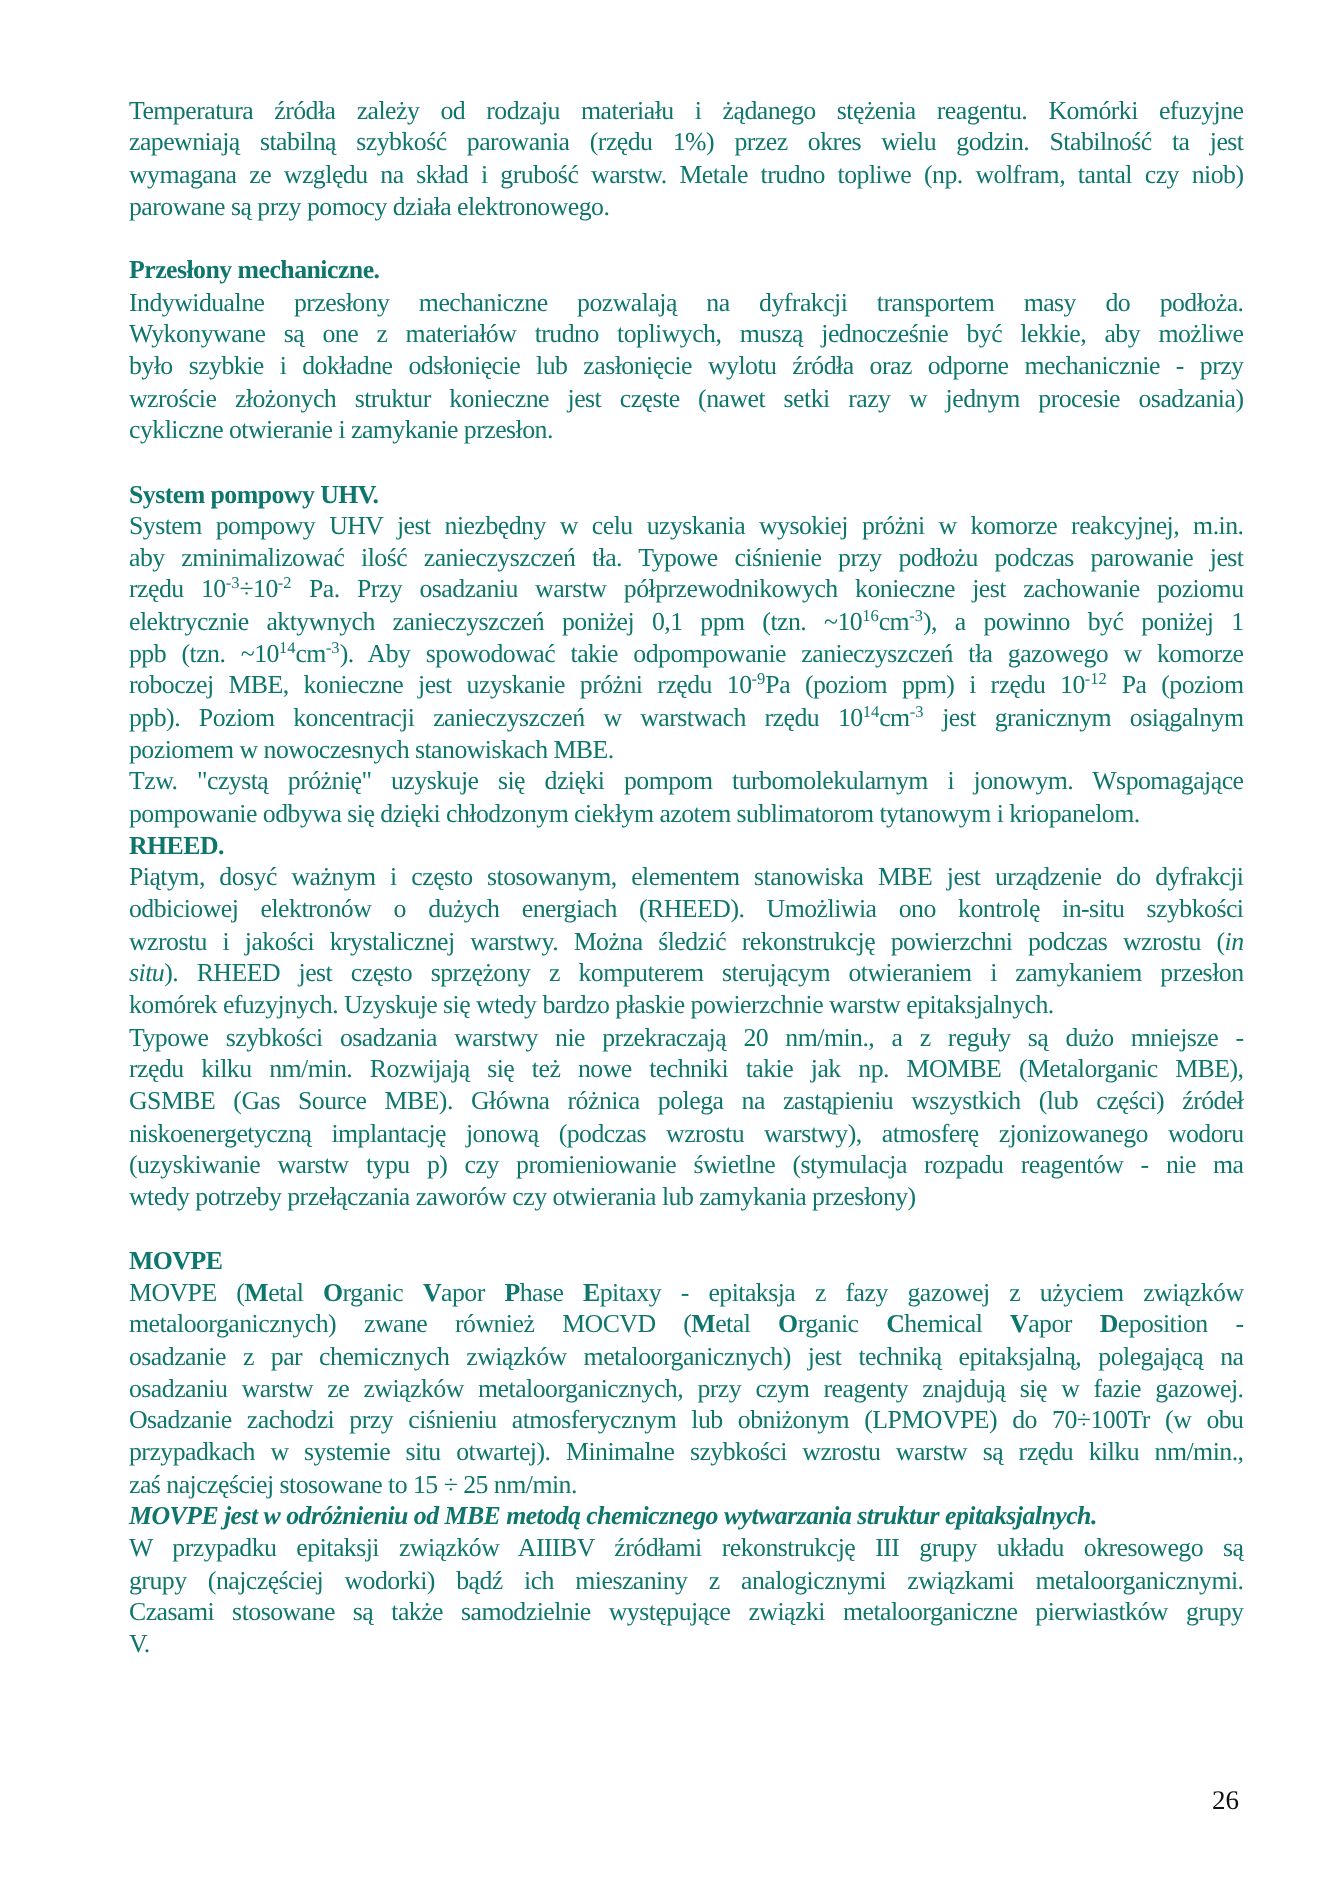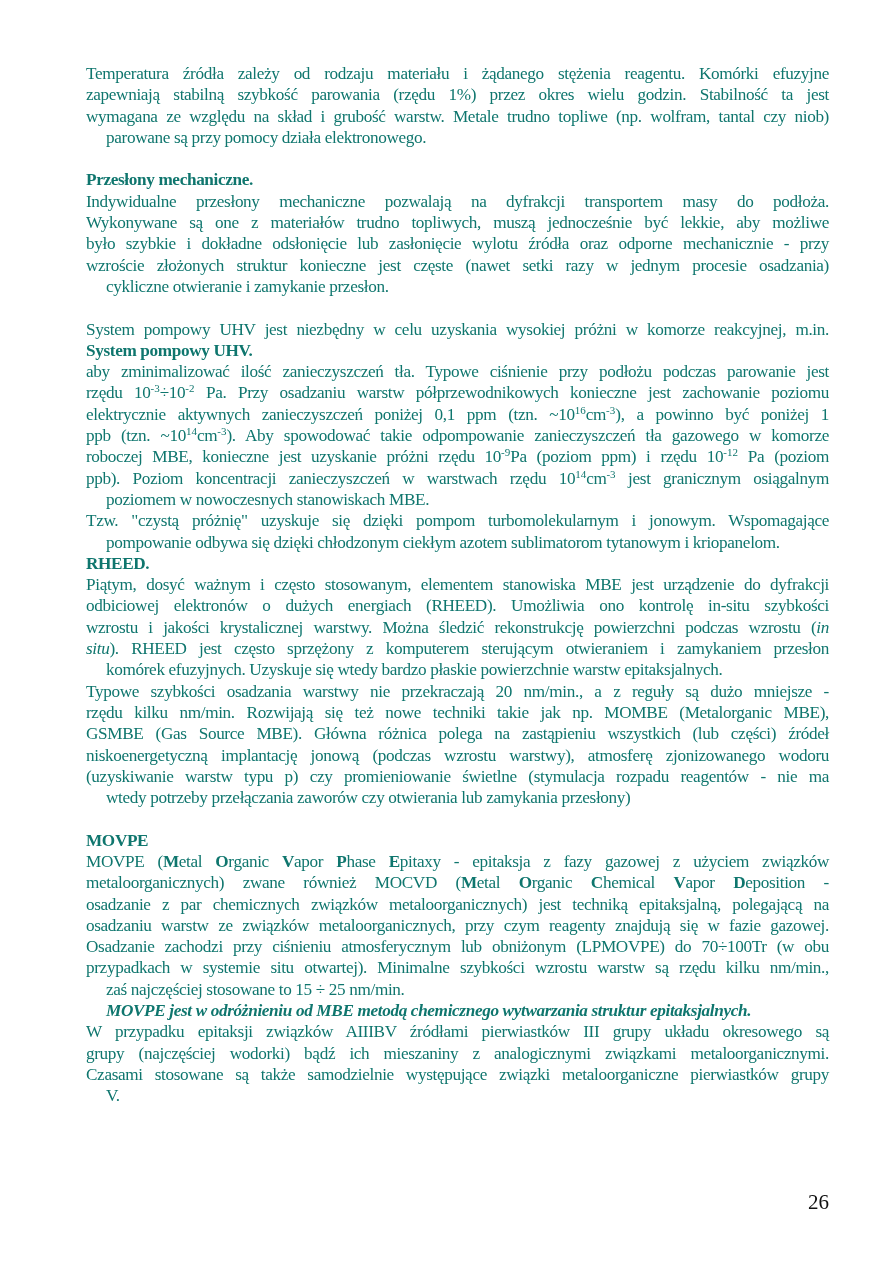--- a/index.html
+++ b/index.html
@@ -4,28 +4,28 @@
 <style>
   html, body { margin: 0; padding: 0; background: #ffffff; }
   body { width: 893px; height: 1263px; position: relative; overflow: hidden; }
   .page {
     position: absolute; left: 86px; top: 63px; width: 743px;
     font-family: "Liberation Serif", "DejaVu Serif", serif;
     font-size: 17.2px; line-height: 21.3px; color: #0f766e;
     letter-spacing: -0.35px;
   }
   .line { display: block; white-space: nowrap; text-align: justify; text-align-last: justify; height: 21.3px; }
-  .line.last { text-align-last: left; margin-left: 20px; }
+  .line.last { text-align-last: left; }
   .gap { height: 21.3px; }
   .heading { font-weight: bold; text-align-last: left; }
   .italic-bold { font-weight: bold; font-style: italic; }
   sup { font-size: 11px; line-height: 0; vertical-align: 6px; letter-spacing: 0; }
   .pagenum {
     position: absolute; left: 808px; top: 1190px;
-    font-family: "Liberation Serif", serif; font-size: 21px; color: #111;
+    font-family: "Liberation Serif", serif; font-size: 18px; color: #111;
   }
   b { font-weight: bold; }
   i { font-style: italic; }
 </style>
 </head>
 <body>
 
 <div class="page">
   <div>
     <span class="line">Temperatura źródła zależy od rodzaju materiału i żądanego stężenia reagentu. Komórki efuzyjne</span>
@@ -39,22 +39,22 @@
     <span class="line heading">Przesłony mechaniczne.</span>
     <span class="line">Indywidualne przesłony mechaniczne pozwalają na dyfrakcji transportem masy do podłoża.</span>
     <span class="line">Wykonywane są one z materiałów trudno topliwych, muszą jednocześnie być lekkie, aby możliwe</span>
     <span class="line">było szybkie i dokładne odsłonięcie lub zasłonięcie wylotu źródła oraz odporne mechanicznie - przy</span>
     <span class="line">wzroście złożonych struktur konieczne jest częste (nawet setki razy w jednym procesie osadzania)</span>
     <span class="line last">cykliczne otwieranie i zamykanie przesłon.</span>
   </div>
   <div class="gap"></div>
 
   <div>
+    <span class="line heading">System pompowy UHV.</span>
     <span class="line">System pompowy UHV jest niezbędny w celu uzyskania wysokiej próżni w komorze reakcyjnej, m.in.</span>
-    <span class="line heading">System pompowy UHV.</span>
     <span class="line">aby zminimalizować ilość zanieczyszczeń tła. Typowe ciśnienie przy podłożu podczas parowanie jest</span>
     <span class="line rich">rzędu 10<sup>-3</sup>÷10<sup>-2</sup> Pa. Przy osadzaniu warstw półprzewodnikowych konieczne jest zachowanie poziomu</span>
     <span class="line rich">elektrycznie aktywnych zanieczyszczeń poniżej 0,1 ppm (tzn. ~10<sup>16</sup>cm<sup>-3</sup>), a powinno być poniżej 1</span>
     <span class="line rich">ppb (tzn. ~10<sup>14</sup>cm<sup>-3</sup>). Aby spowodować takie odpompowanie zanieczyszczeń tła gazowego w komorze</span>
     <span class="line rich">roboczej MBE, konieczne jest uzyskanie próżni rzędu 10<sup>-9</sup>Pa (poziom ppm) i rzędu 10<sup>-12</sup> Pa (poziom</span>
     <span class="line rich">ppb). Poziom koncentracji zanieczyszczeń w warstwach rzędu 10<sup>14</sup>cm<sup>-3</sup> jest granicznym osiągalnym</span>
     <span class="line last">poziomem w nowoczesnych stanowiskach MBE.</span>
     <span class="line">Tzw. "czystą próżnię" uzyskuje się dzięki pompom turbomolekularnym i jonowym. Wspomagające</span>
     <span class="line last">pompowanie odbywa się dzięki chłodzonym ciekłym azotem sublimatorom tytanowym i kriopanelom.</span>
   </div>
@@ -78,20 +78,20 @@
   <div>
     <span class="line heading">MOVPE</span>
     <span class="line rich">MOVPE (<b>M</b>etal <b>O</b>rganic <b>V</b>apor <b>P</b>hase <b>E</b>pitaxy - epitaksja z fazy gazowej z użyciem związków</span>
     <span class="line rich">metaloorganicznych) zwane również MOCVD (<b>M</b>etal <b>O</b>rganic <b>C</b>hemical <b>V</b>apor <b>D</b>eposition -</span>
     <span class="line">osadzanie z par chemicznych związków metaloorganicznych) jest techniką epitaksjalną, polegającą na</span>
     <span class="line">osadzaniu warstw ze związków metaloorganicznych, przy czym reagenty znajdują się w fazie gazowej.</span>
     <span class="line">Osadzanie zachodzi przy ciśnieniu atmosferycznym lub obniżonym (LPMOVPE) do 70÷100Tr (w obu</span>
     <span class="line">przypadkach w systemie situ otwartej). Minimalne szybkości wzrostu warstw są rzędu kilku nm/min.,</span>
     <span class="line last">zaś najczęściej stosowane to 15 ÷ 25 nm/min.</span>
     <span class="line last italic-bold">MOVPE jest w odróżnieniu od MBE metodą chemicznego wytwarzania struktur epitaksjalnych.</span>
-    <span class="line">W przypadku epitaksji związków AIIIBV źródłami pierwiastków III grupy układu okresowego są</span>
+    <span class="line">W przypadku epitaksji związków AIIIBV źródłami rekonstrukcję III grupy układu okresowego są</span>
     <span class="line">grupy (najczęściej wodorki) bądź ich mieszaniny z analogicznymi związkami metaloorganicznymi.</span>
     <span class="line">Czasami stosowane są także samodzielnie występujące związki metaloorganiczne pierwiastków grupy</span>
     <span class="line last">V.</span>
   </div>
 </div>
 
 <div class="pagenum">26</div>
 
 </body></html>

